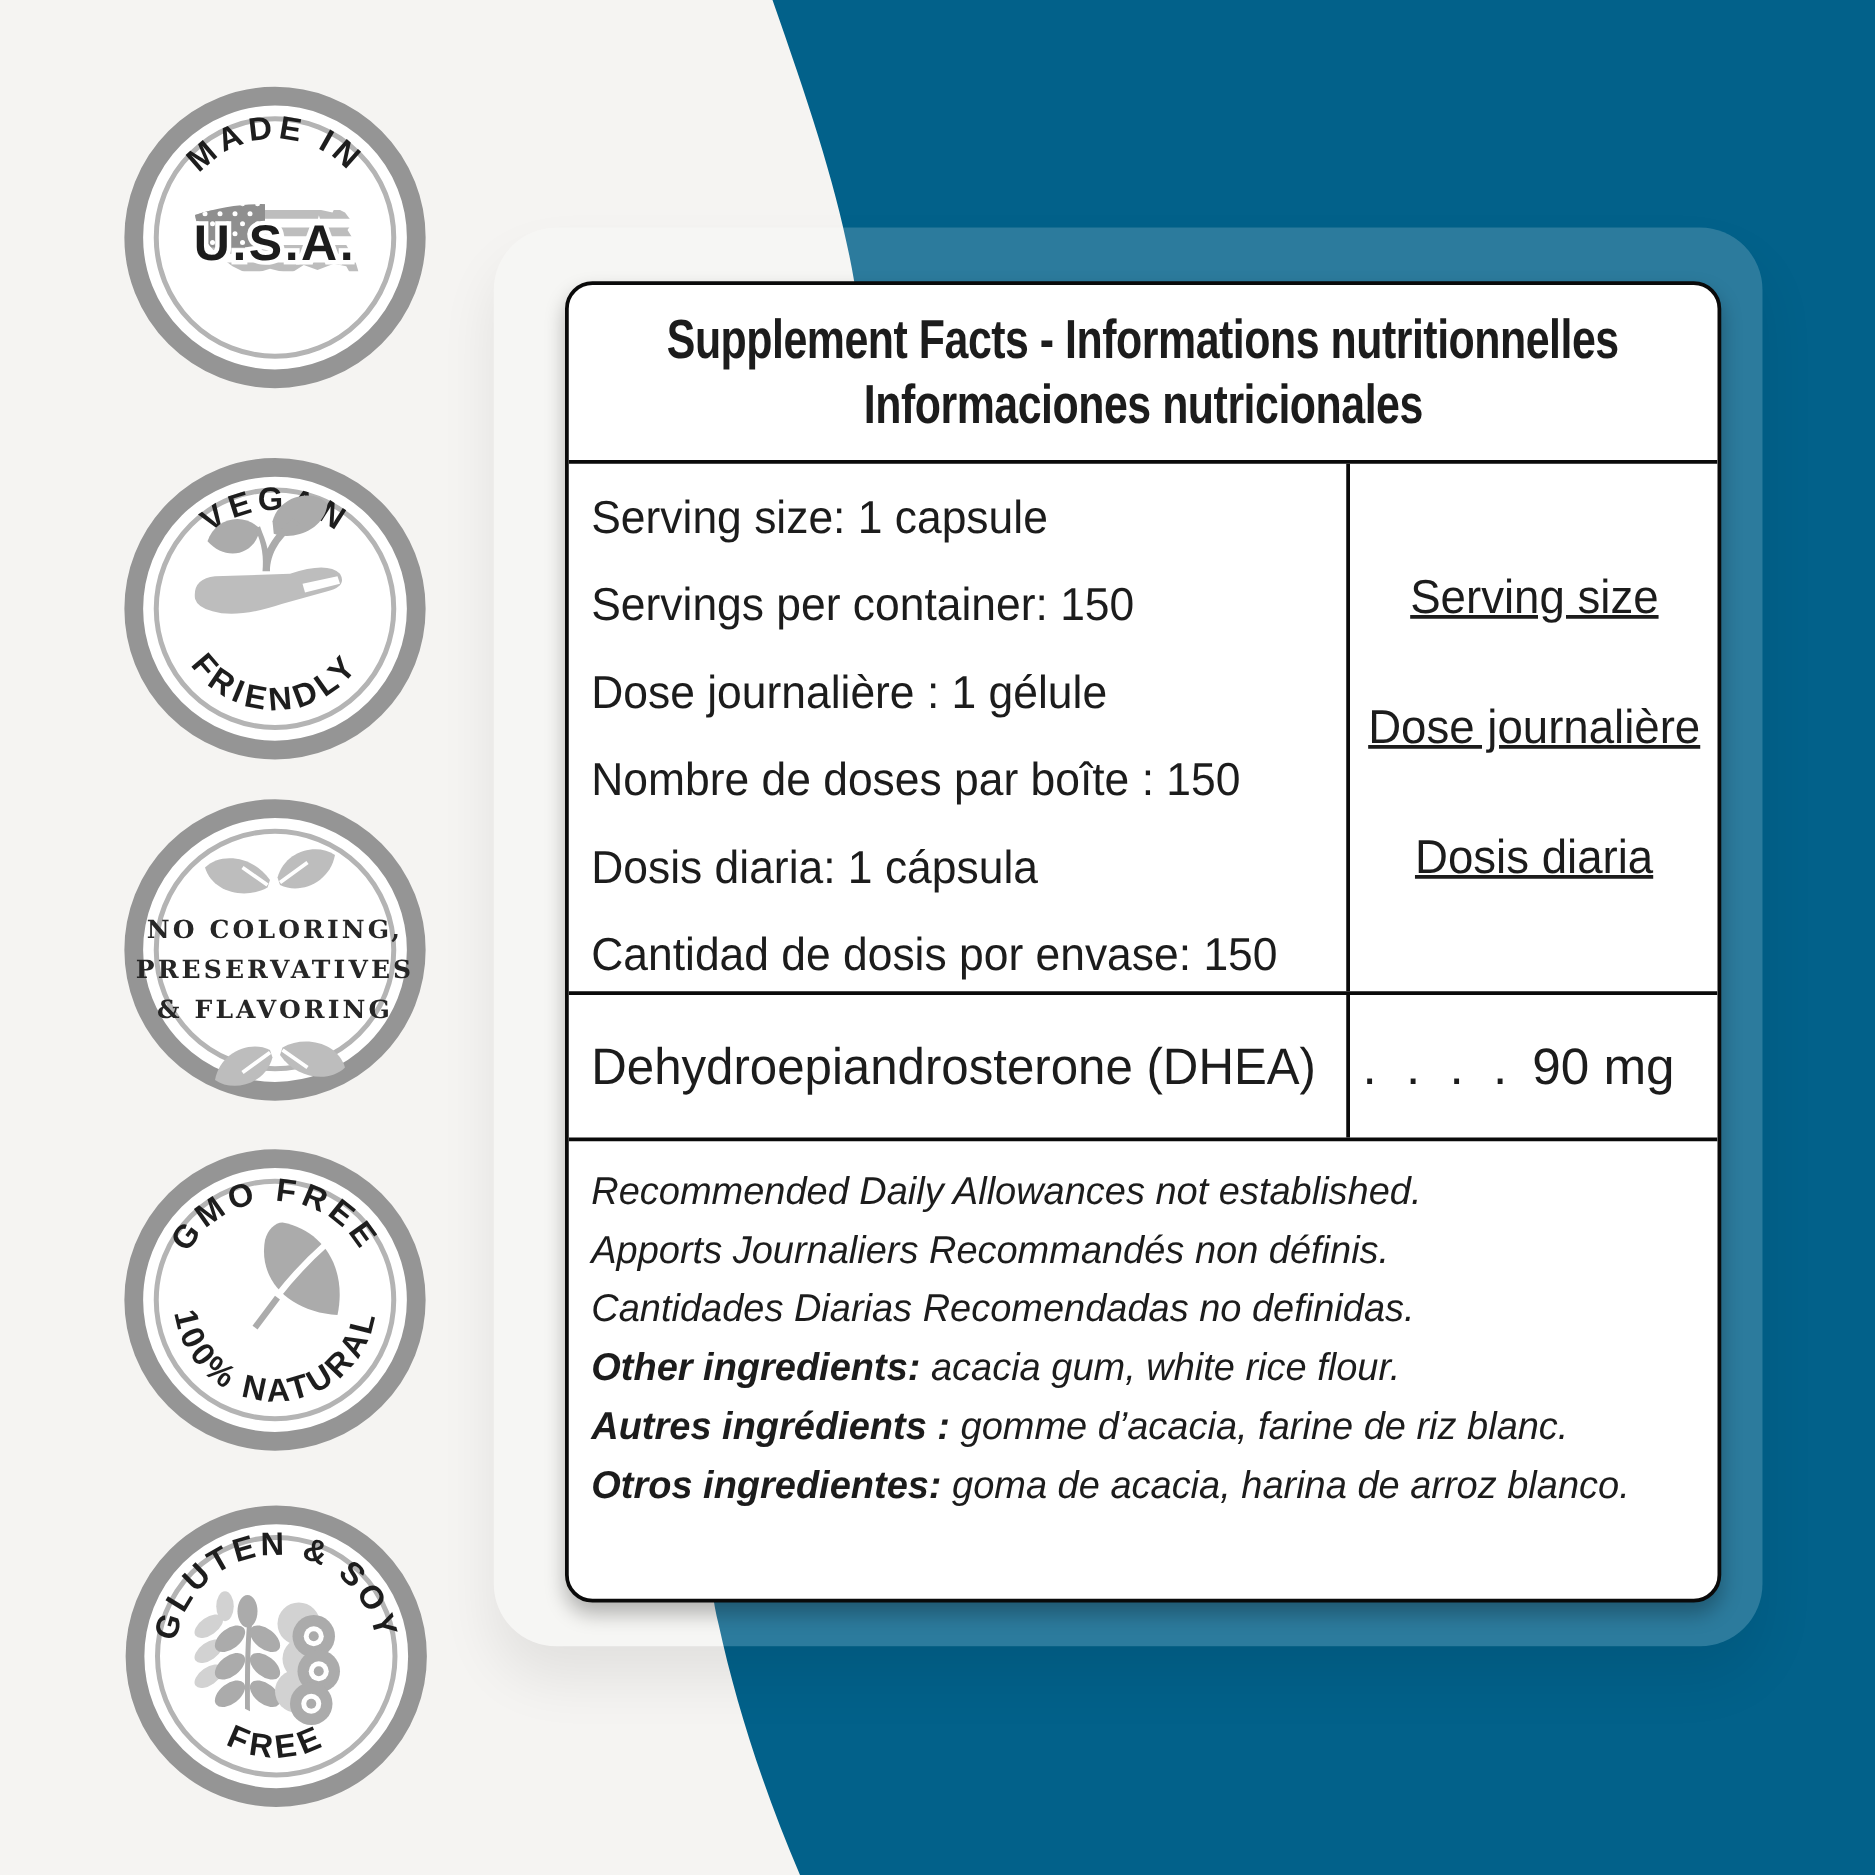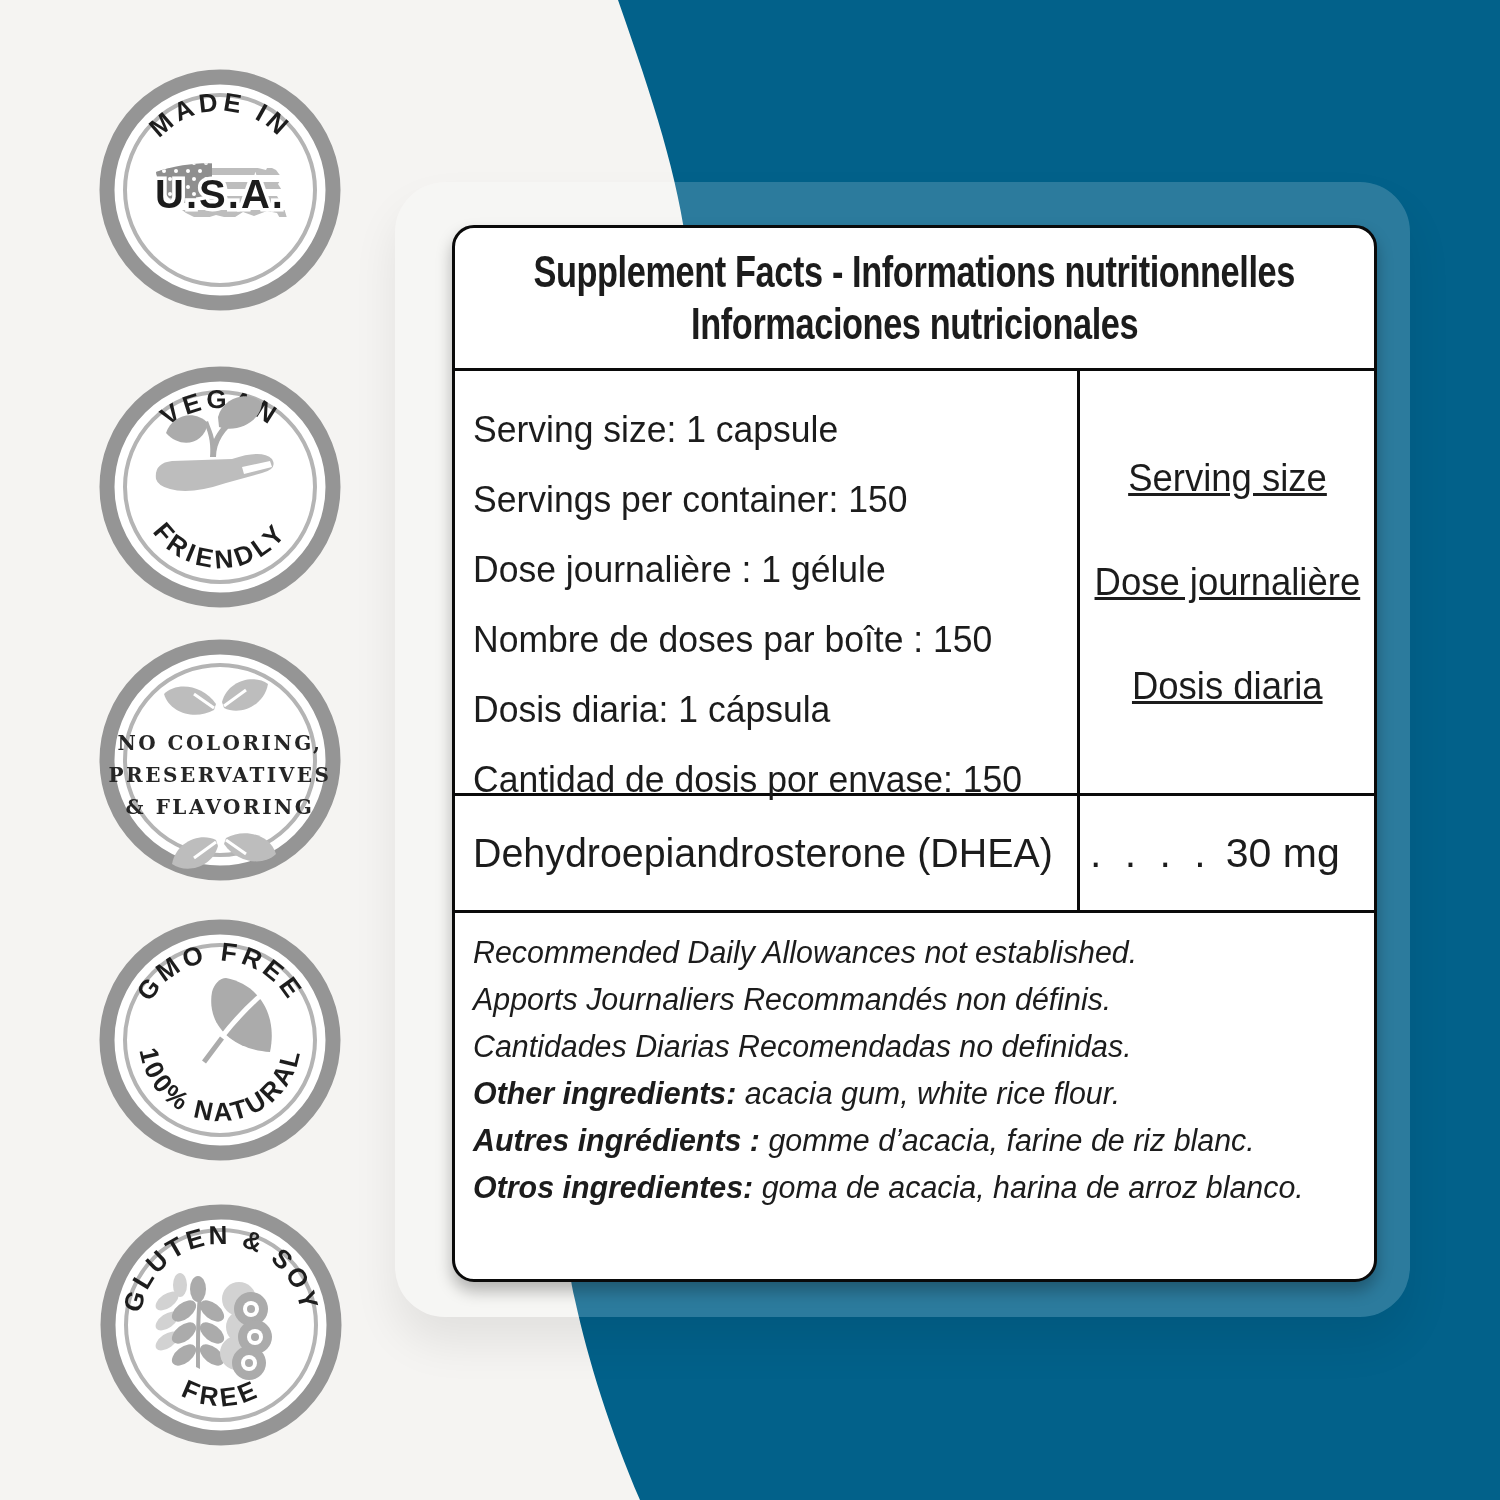--- a/index.html
+++ b/index.html
@@ -12,21 +12,21 @@
   .panel{position:absolute;left:452px;top:225px;width:925px;height:1057px;
          background:#ffffff;border:3px solid #0a0a0a;border-radius:22px;
          box-sizing:border-box;box-shadow:0 9px 16px rgba(0,0,0,0.28);
          display:flex;flex-direction:column;overflow:hidden;}
   .sf-title{height:140px;border-bottom:3px solid #0a0a0a;flex:none;
             display:flex;flex-direction:column;justify-content:center;align-items:center;
             font-weight:bold;font-size:44px;line-height:52px;letter-spacing:-0.5px;
             transform-origin:50% 50%;}
   .sf-title .tscale{transform:scaleX(0.78);transform-origin:50% 50%;white-space:nowrap;text-align:center;}
   .sf-serving{height:422px;border-bottom:3px solid #0a0a0a;flex:none;display:flex;}
-  .sf-serving .cell-left{flex:1;padding:24px 6px 0 18px;font-size:37px;line-height:70px;}
+  .sf-serving .cell-left{flex:1;padding:8px 6px 0 18px;font-size:37px;line-height:70px;}
   .sf-serving .cell-left div{transform:scaleX(0.96);transform-origin:0 50%;white-space:nowrap;}
   .cell-right{width:297px;flex:none;border-left:3px solid #0a0a0a;box-sizing:border-box;
               display:flex;flex-direction:column;justify-content:center;align-items:center;
               row-gap:52px;font-size:38px;line-height:52px;text-align:center;text-decoration:underline;}
   .cell-right div{transform:scaleX(0.96);}
   .sf-dhea{height:114px;border-bottom:3px solid #0a0a0a;flex:none;display:flex;align-items:stretch;}
   .sf-dhea .cell-left{flex:1;display:flex;align-items:center;padding-left:18px;font-size:41px;}
   .sf-dhea .cell-left span{transform:scaleX(0.96);transform-origin:0 50%;white-space:nowrap;display:inline-block;}
   .sf-dhea .cell-amount{width:297px;flex:none;border-left:3px solid #0a0a0a;box-sizing:border-box;
               display:flex;align-items:center;padding-left:10px;font-size:41px;white-space:nowrap;}
@@ -83,21 +83,21 @@
         <div>Dosis diaria</div>
       </div>
     </div>
 
     <div class="sf-dhea">
       <div class="cell-left">
         <span>Dehydroepiandrosterone (DHEA)</span>
       </div>
       <div class="cell-amount">
         <span class="dots">. . . .</span>
-        <span>30 mg</span>
+        <span>90 mg</span>
       </div>
     </div>
 
     <div class="sf-bottom">
       <div class="ln">Recommended Daily Allowances not established.</div>
       <div class="ln">Apports Journaliers Recommandés non définis.</div>
       <div class="ln">Cantidades Diarias Recomendadas no definidas.</div>
       <div class="ln">
         <b>Other ingredients:</b><span> acacia gum, white rice flour.</span>
       </div>

